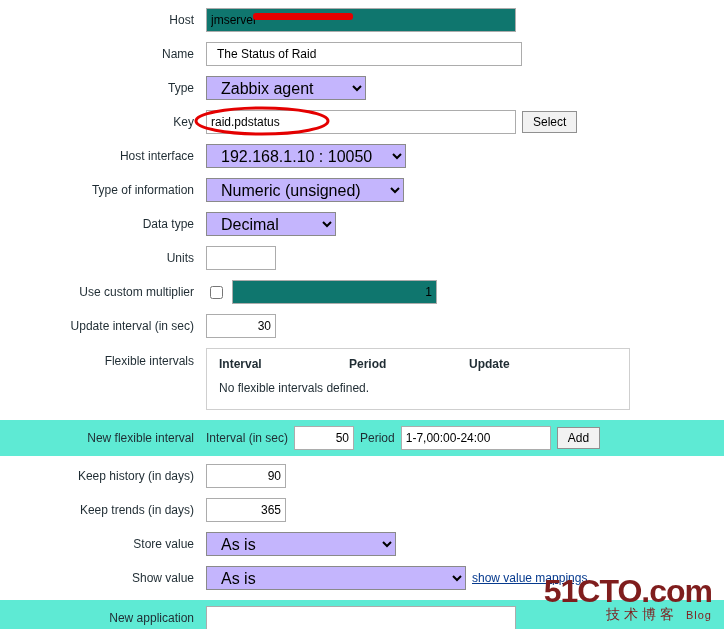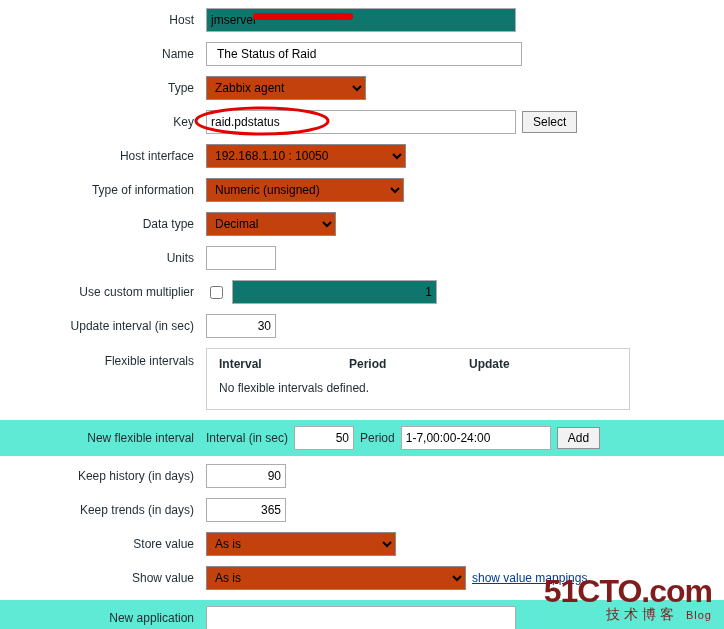--- a/index.html
+++ b/index.html
@@ -31,24 +31,24 @@
     padding: 3px 4px;
     font-size: 12px;
     font-family: inherit;
     height: 16px;
   }
   input[readonly] {
     background: #0f766e;
   }
   select {
     border: 1px solid #8a8a8a;
-    background: #c2410c;
-    font-size: 12px;
+    background: #c4b5fd;
+    font-size: 16px;
     font-family: inherit;
-    padding: 2px 4px;
+    padding: 2px 10px;
     height: 24px;
   }
   button, .btn {
     border: 1px solid #909090;
     background: #f2f2f2;
     padding: 3px 10px;
     font-size: 12px;
     font-family: inherit;
     cursor: pointer;
   }

